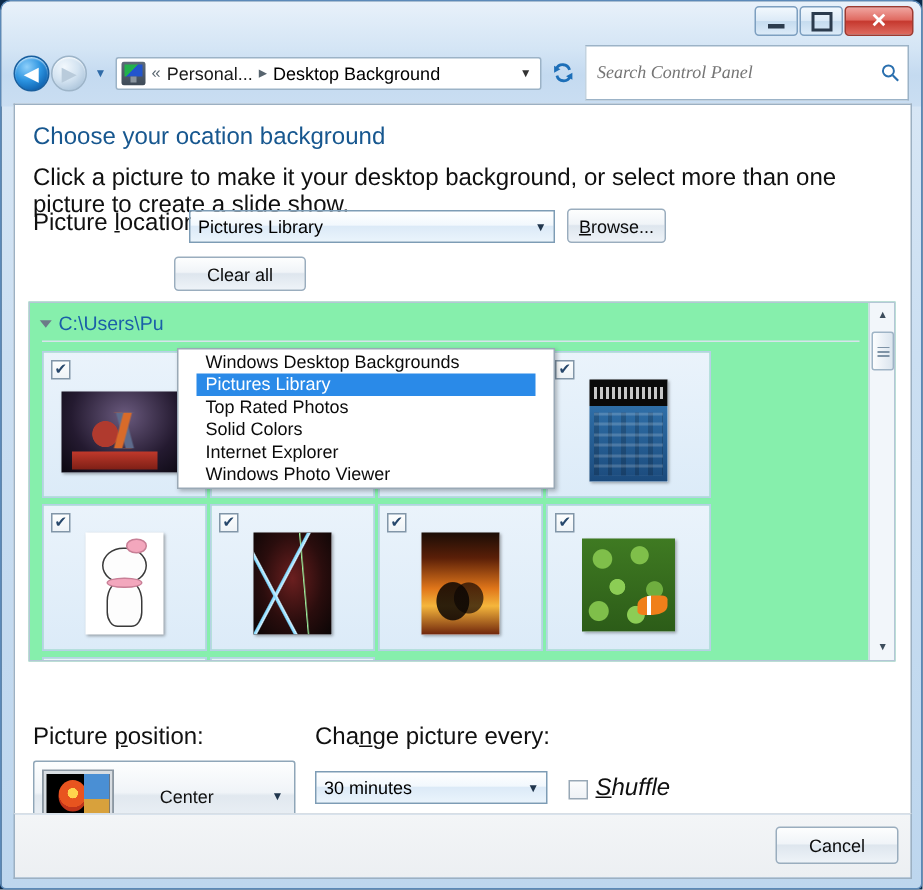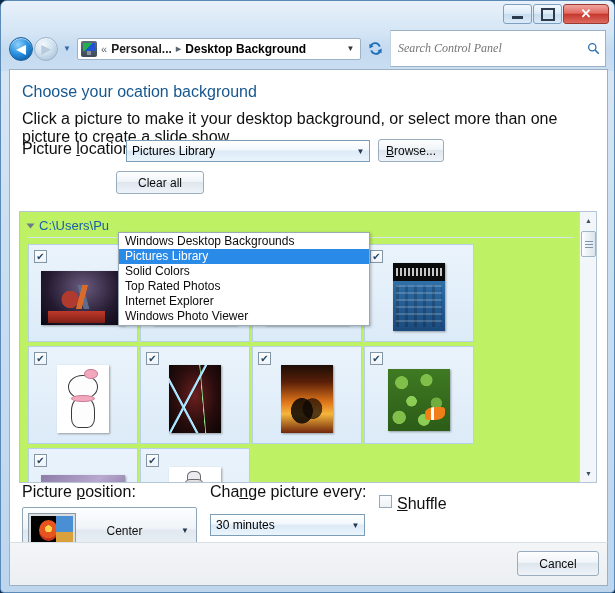--- a/index.html
+++ b/index.html
@@ -109,21 +109,21 @@
   .cp-icon::before {
     content: ""; position: absolute; left: 2px; top: 2px;
     width: 12px; height: 8px;
     background: linear-gradient(135deg, #22b14c 0%, #22b14c 45%, #2255cc 46%, #2255cc 100%);
   }
   .cp-icon::after {
     content: ""; position: absolute; left: 6px; top: 10px;
     width: 4px; height: 4px; background: #8a959f;
   }
   .crumb-sep { color: #58656f; font-size: 11px; }
-  .crumb-txt { color: #1b1b1b; font-size: 12px; font-weight: bold; }
+  .crumb-txt { color: #1b1b1b; font-size: 12px; }
   .crumb-txt.cur { color: #000; }
   .addr-drop {
     width: 19px; height: 20px; flex: none;
     display: flex; align-items: center; justify-content: center;
     color: #333; font-size: 8px;
   }
   .refreshbtn {
     width: 24px; height: 22px; margin-left: 2px; flex: none;
     display: flex; align-items: center; justify-content: center;
     border: 1px solid transparent;
@@ -188,25 +188,24 @@
     display: inline-flex; align-items: center; justify-content: center;
   }
   .btn u { text-decoration: underline; }
   #browse-btn { position: absolute; left: 368px; top: 69px; width: 66px; }
   #selectall-btn { position: absolute; left: 12px; top: 101px; width: 88px; }
   #clearall-btn { position: absolute; left: 106px; top: 101px; width: 88px; }
 
   
   .listbox {
     position: absolute; left: 9px; top: 131px;
-    width: 578px; height: 272px;
-    background: #bef264;
+    width: 578px; height: 240px;
+    background: #86efac;
     border: 1px solid #b4c6d6;
     overflow: hidden;
-    margin-top: 10px;
   }
   .grouphdr {
     position: absolute; left: 8px; top: 6px;
     display: flex; align-items: center; gap: 6px;
   }
   .tri {
     width: 0; height: 0; flex: none;
     border-left: 5px solid #6c7b88;
     border-top: 4px solid transparent;
     border-bottom: 4px solid transparent;
@@ -454,22 +453,22 @@
     content: ""; position: absolute; right: 0; top: 0;
     width: 40%; height: 100%;
     background: linear-gradient(to bottom, #4a8fd4 0 55%, #d8a13c 55% 100%);
   }
   .pos-txt { flex: 1; text-align: center; font-size: 12px; color: #101010; }
   .pos-arrow { width: 22px; text-align: center; color: #21364d; font-size: 8px; }
 
   #interval-combo { position: absolute; left: 200px; top: 444px; width: 155px; }
 
   .shufflewrap {
-    position: absolute; left: 369px; top: 425px;
-    display: flex; align-items: flex-start; gap: 5px;
+    position: absolute; left: 369px; top: 447px;
+    display: flex; align-items: center; gap: 5px; font-style: italic;
   }
   .chkbox {
     width: 13px; height: 13px;
     background: linear-gradient(to bottom,#fbfcfd,#eef2f6);
     border: 1px solid #98a8b6;
   }
 
   
   .footer {
     position: absolute; left: 8px; top: 541px;
@@ -489,21 +488,21 @@
   }
 
   
   .dropdown-list {
     position: absolute; left: 108px; top: 162px;
     width: 252px;
     background: #fff;
     border: 1px solid #9aa9b6;
     z-index: 50;
     box-shadow: 1px 1px 3px rgba(0,0,0,.28);
-    padding: 1px 0;
+    padding: 1px 12px;
   }
   .dd-item {
     height: 15px; line-height: 15px;
     padding: 0 6px; font-size: 12px; color: #0b0b0b;
     white-space: nowrap;
   }
   .dd-item.sel { background: #2a8ae8; color: #fff; }
 </style>
 </head>
 <body>
@@ -678,22 +677,22 @@
     </div>
 
     <div class="shufflewrap">
       <span class="chkbox"></span>
       <span class="lbl"><u>S</u>huffle</span>
     </div>
 
     <div class="dropdown-list">
       <div class="dd-item">Windows Desktop Backgrounds</div>
       <div class="dd-item sel">Pictures Library</div>
+      <div class="dd-item">Top Rated Photos</div>
       <div class="dd-item">Solid Colors</div>
-      <div class="dd-item">Top Rated Photos</div>
       <div class="dd-item">Internet Explorer</div>
       <div class="dd-item">Windows Photo Viewer</div>
     </div>
   </div>
 
   <div class="footer">
     <div class="btn" id="cancel-btn">
       <span>Cancel</span>
     </div>
   </div>

